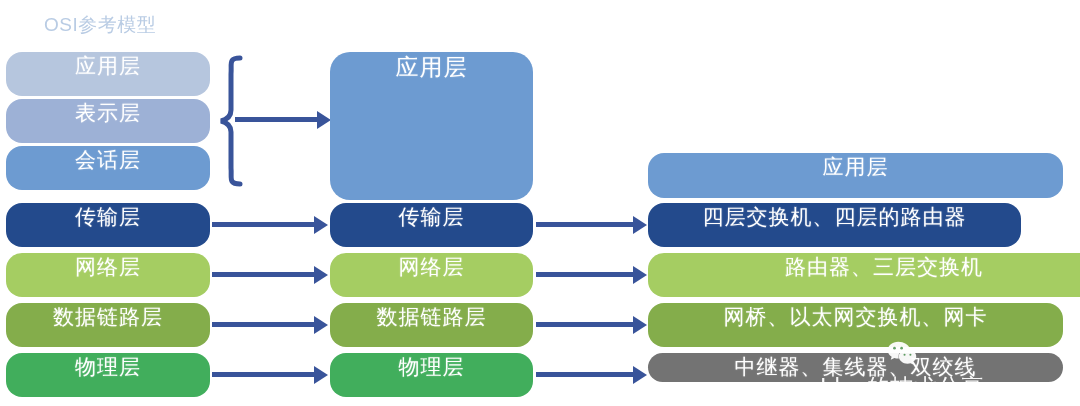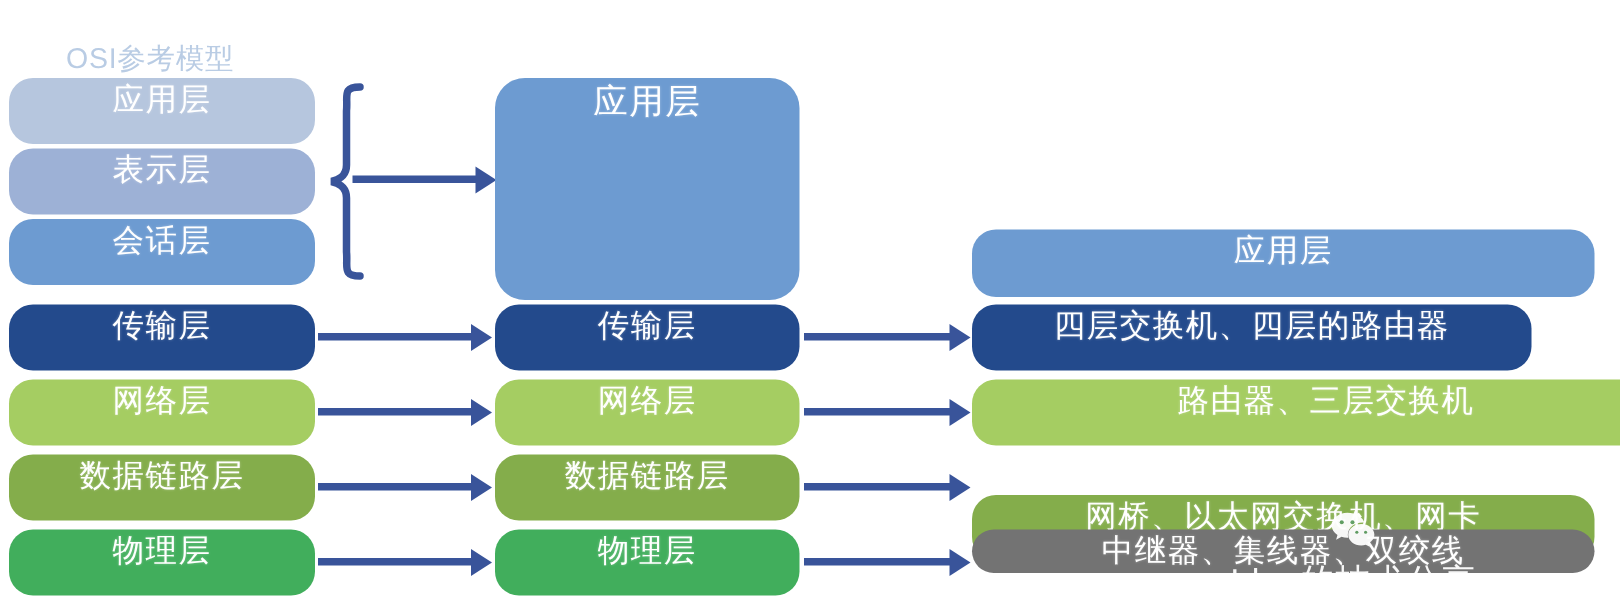--- a/index.html
+++ b/index.html
@@ -20,21 +20,21 @@
 
   
   .col-title {
     position: absolute;
     font-size: 19px;
     color: #b9cce4;
     letter-spacing: 0.5px;
     white-space: nowrap;
     font-weight: 400;
   }
-  #title-osi  { left: 44px;  top: 26px; }
+  #title-osi  { left: 44px;  top: 12px; }
   #title-tcp  { left: 342px; top: 7px;  }
 
   
   .pill {
     position: absolute;
     border-radius: 16px;
     display: flex;
     align-items: flex-start;
     justify-content: center;
     color: #ffffff;
@@ -155,21 +155,21 @@
 
   <div class="pill wide" style="left: 648px; top: 153px; width: 415px; height: 45px; background: rgb(109, 155, 209);">
     <span>应用层</span>
   </div>
   <div class="pill wide" style="left: 648px; top: 203px; width: 373px; height: 44px; background: rgb(35, 74, 140);">
     <span>四层交换机、四层的路由器</span>
   </div>
   <div class="pill wide" style="left: 648px; top: 253px; width: 472px; height: 44px; background: rgb(165, 205, 98);">
     <span>路由器、三层交换机</span>
   </div>
-  <div class="pill wide" style="left: 648px; top: 303px; width: 415px; height: 44px; background: rgb(132, 173, 75); margin-top: 27px;">
+  <div class="pill wide" style="left: 648px; top: 303px; width: 415px; height: 44px; background: rgb(132, 173, 75);">
     <span>网桥、以太网交换机、网卡</span>
   </div>
   <div class="pill wide" style="left: 648px; top: 353px; width: 415px; height: 29px; background: #737373;">
     <span>中继器、集线器、双绞线</span>
   </div>
 
   <div id="watermark">
     <svg class="wm-logo" viewBox="0 0 40 34">
       <path d="M15 2C7.3 2 1 7 1 13.2c0 3.5 2 6.6 5.2 8.7L5 26l4.8-2.5c1.6.5 3.4.8 5.2.8h.8c-.3-.9-.4-1.8-.4-2.7 0-6 5.9-10.8 13.2-10.8.5 0 1 0 1.5.1C28.9 6 22.6 2 15 2z" fill="#ffffff"></path>
       <circle cx="10" cy="10.5" r="1.8" fill="#5e9e62"></circle>

